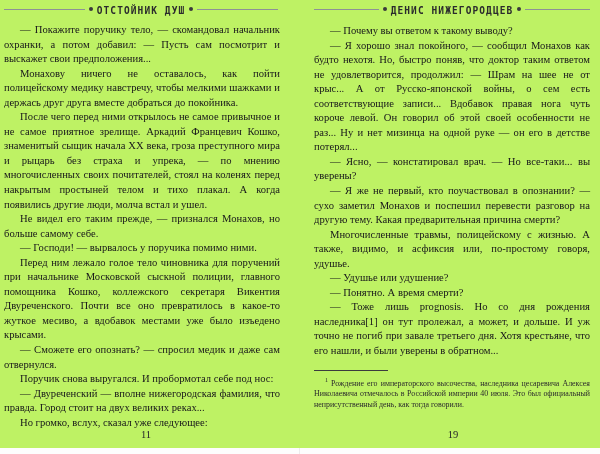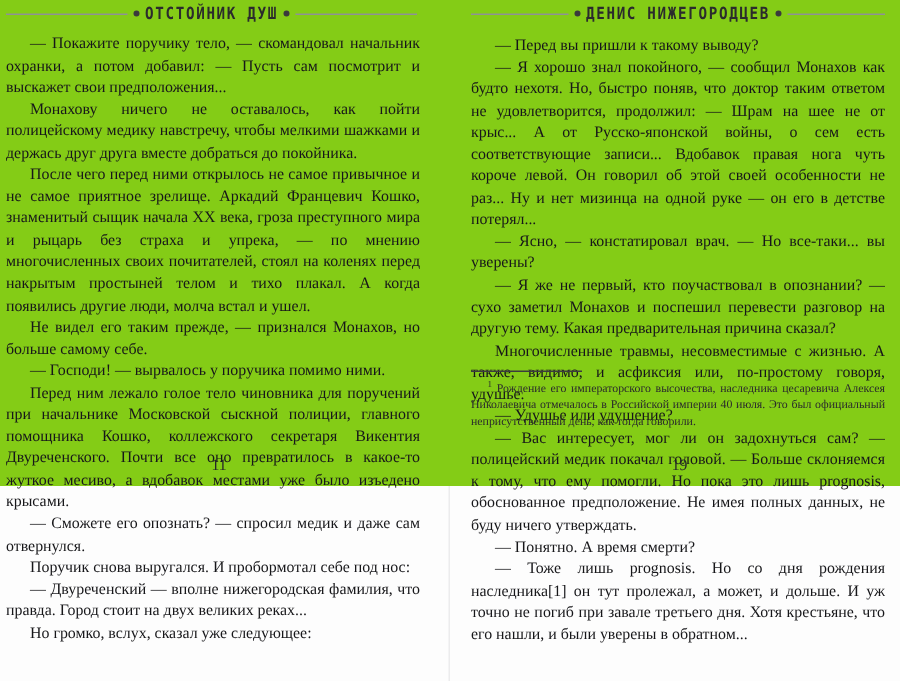--- a/index.html
+++ b/index.html
@@ -25,23 +25,23 @@
     position: absolute;
     left: 299px;
     top: 0;
     width: 1px;
     height: 454px;
     background: #ececed;
   }
   .page {
     position: relative;
     width: 300px;
-    height: 324px;
+    height: 448px;
     box-sizing: border-box;
-    background: #84cc16;
+    background: #bef264;
   }
   .page-left {
     padding: 0 20px 0 4px;
   }
   .page-right {
     padding: 0 10px 0 14px;
   }
 
   
   .runhead {
@@ -169,27 +169,26 @@
 
     <div class="runhead">
       <span class="rule long"></span>
       <span class="dot"></span>
       <span class="runhead-title">ДЕНИС НИЖЕГОРОДЦЕВ</span>
       <span class="dot"></span>
       <span class="rule long"></span>
     </div>
 
     <div class="body">
-      <p>— Перед вы пришли к такому выводу?</p>
+      <p>— Почему вы ответом к такому выводу?</p>
       <p>— Я хорошо знал покойного, — сообщил Монахов как будто нехотя. Но, быстро поняв, что доктор таким ответом не удовлетворится, продолжил: — Шрам на шее не от крыс... А от Русско-японской войны, о сем есть соответствующие записи... Вдобавок правая нога чуть короче левой. Он говорил об этой своей особенности не раз... Ну и нет мизинца на одной руке — он его в детстве потерял...</p>
       <p>— Ясно, — констатировал врач. — Но все-таки... вы уверены?</p>
-      <p>— Я же не первый, кто поучаствовал в опознании? — сухо заметил Монахов и поспешил перевести разговор на другую тему.   Какая предварительная причина сказал?</p>
-      <p>Многочисленные травмы, несовместимые с жизнью. А также, видимо, и асфиксия или, по-простому говоря, удушье.</p>
+      <p>— Я же не первый, кто поучаствовал в опознании? — сухо заметил Монахов и поспешил перевести разговор на другую тему.   Какая предварительная причина смерти?</p>
+      <p>Многочисленные травмы, полицейскому с жизнью. А также, видимо, и асфиксия или, по-простому говоря, удушье.</p>
       <p>— Удушье или удушение?</p>
-      <p>— Вас интересует, мог ли он задохнуться сам? — полицейский медик покачал головой. — Больше склоняемся к тому, что ему помогли. Но пока это лишь prognosis, обоснованное предположение. Не имея полных данных, не буду ничего утверждать.</p>
       <p>— Понятно. А время смерти?</p>
       <p>— Тоже лишь prognosis. Но со дня рождения наследника[1] он тут пролежал, а может, и дольше. И уж точно не погиб при завале третьего дня. Хотя крестьяне, что его нашли, и были уверены в обратном...</p>
     </div>
 
     <div class="footnote-wrap">
       <div class="footnote-rule"></div>
       <div class="footnote"><span class="fn-marker">1</span> <span>Рождение его императорского высочества, наследника цесаревича Алексея Николаевича отмечалось в Российской империи 40 июля. Это был официальный неприсутственный день, как тогда говорили.</span></div>
     </div>
 
     <div class="folio">19</div>

